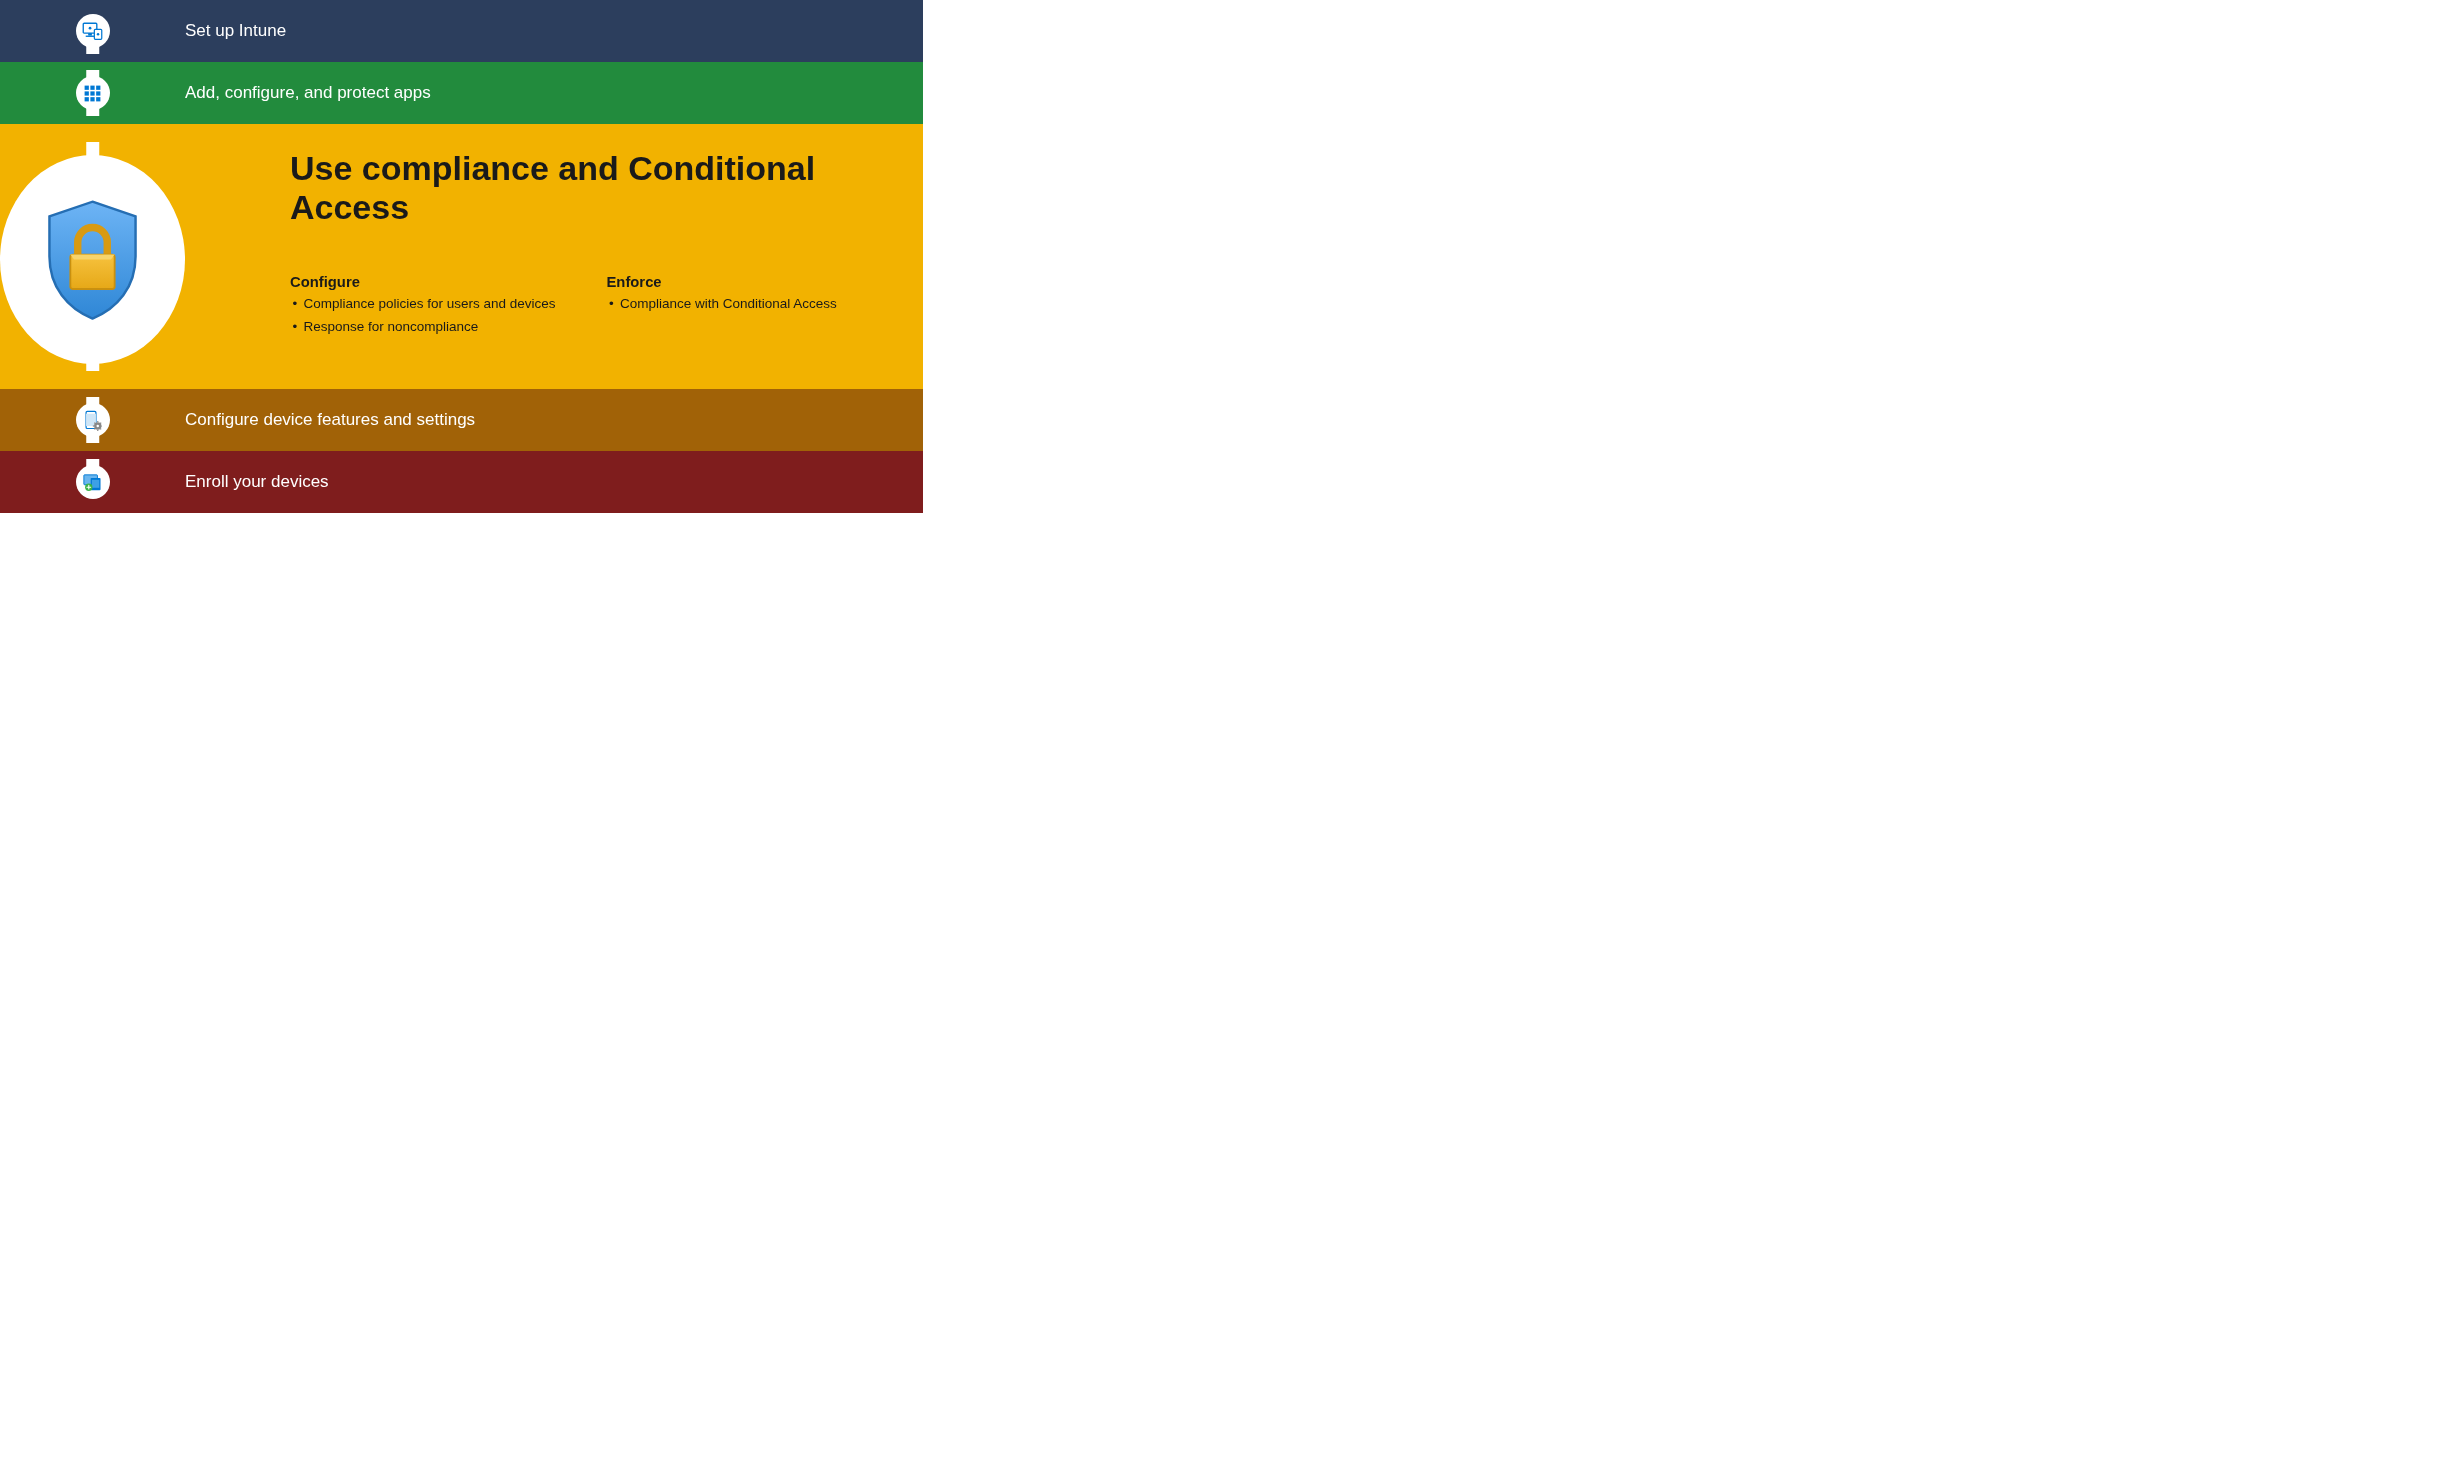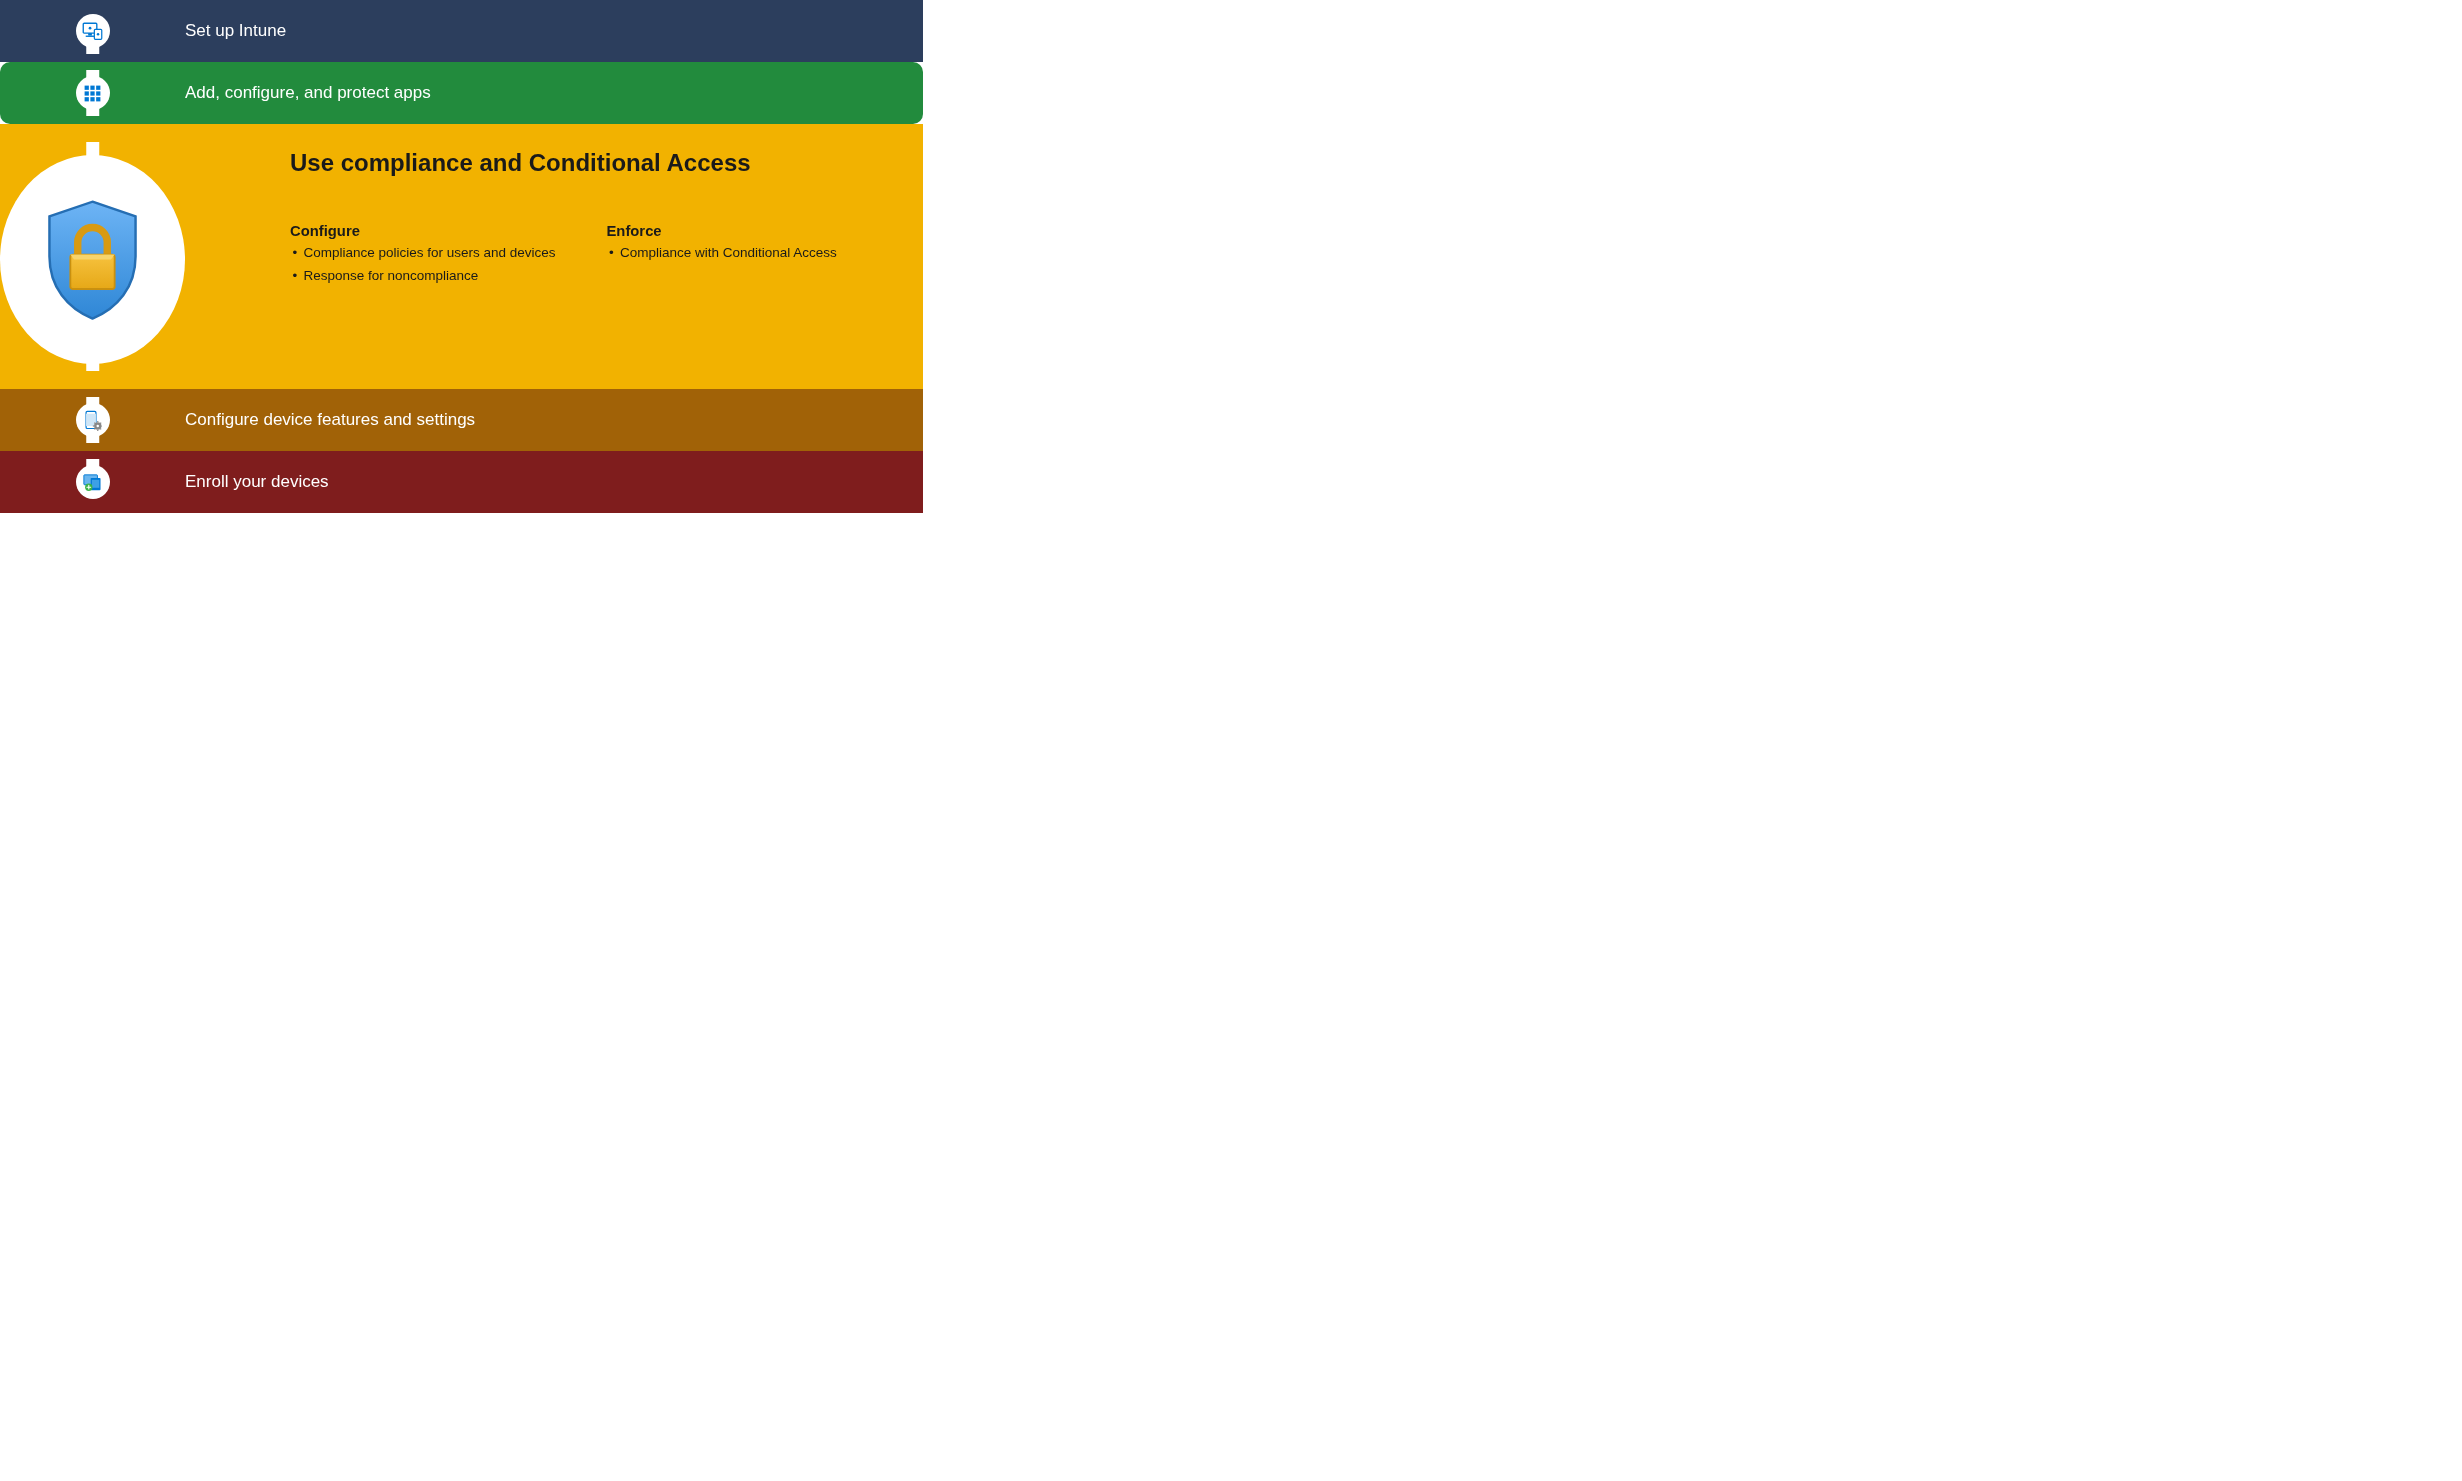--- a/index.html
+++ b/index.html
@@ -18,21 +18,21 @@
   .row-small {
     height: 62px;
   }
   .row-large {
     min-height: 265px;
     align-items: flex-start;
     padding-top: 24.6px;
     padding-bottom: 24.6px;
   }
   .bg-navy   { background: #2c3e5d; }
-  .bg-green  { background: #228b3d; border-radius: 10px; }
+  .bg-green  { background: #228b3d; }
   .bg-amber  { background: #f2b200; }
   .bg-gray   { background: #a16207; }
   .bg-blue   { background: #7f1d1d; }
 
   .timeline-col {
     width: 185px;
     flex: 0 0 185px;
     position: relative;
     display: flex;
     justify-content: center;
@@ -81,21 +81,21 @@
   .row-small .content-col {
     font-size: 17px;
     font-weight: 400;
   }
   .row-large .content-col {
     color: #1a1a1a;
     padding-left: 105px;
     padding-right: 37px;
   }
   .hero-title {
-    font-size: 24px;
+    font-size: 34px;
     font-weight: 600;
     line-height: 1.15;
     margin-bottom: 17px;
   }
   .columns {
     display: flex;
     gap: 37px;
   }
   .col { flex: 1; }
   .col h4 {

